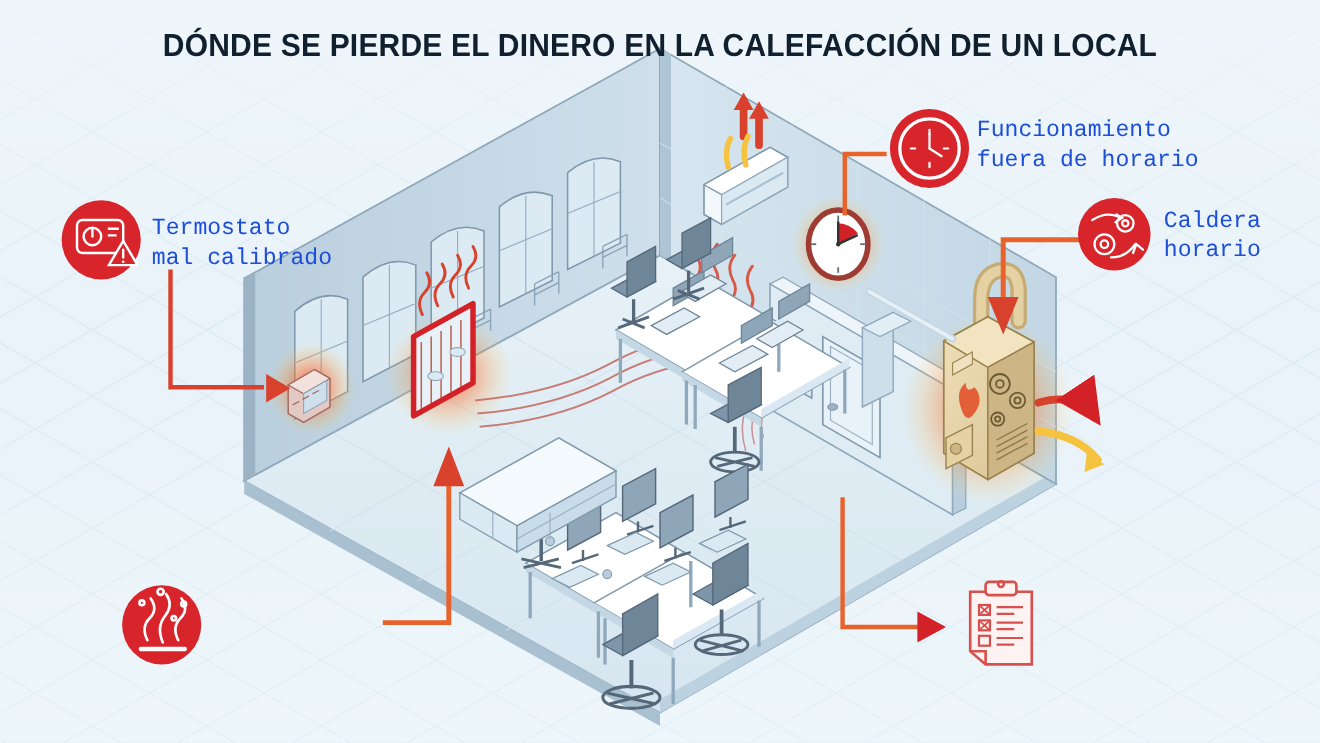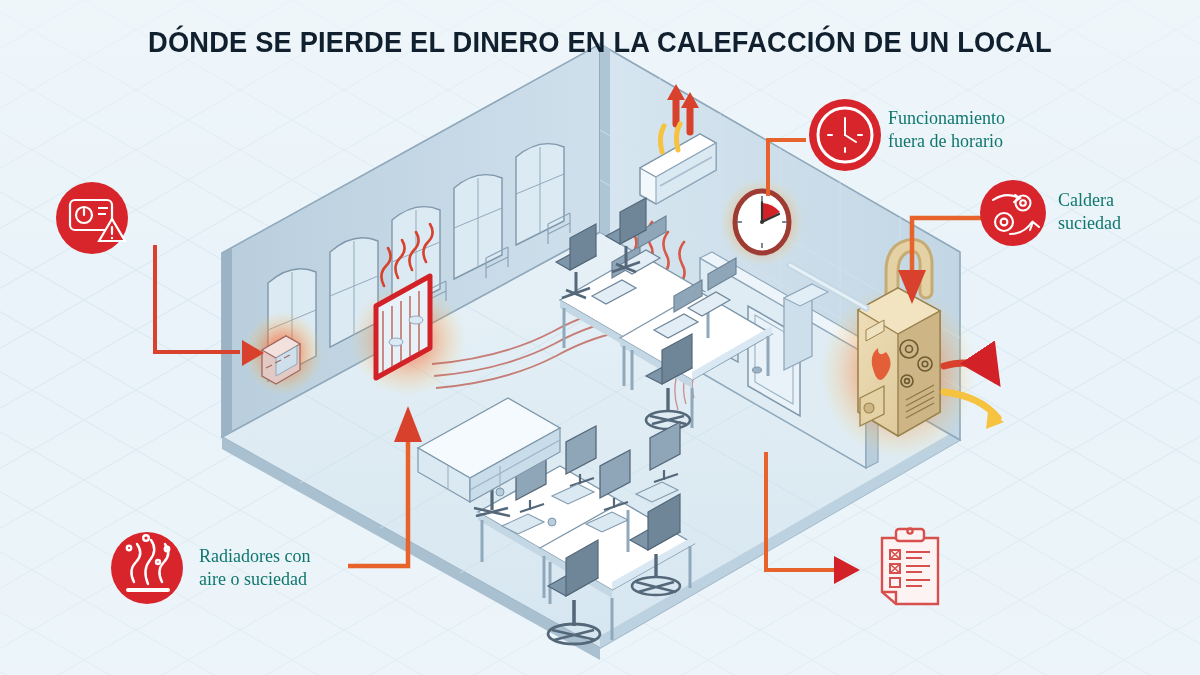--- a/index.html
+++ b/index.html
@@ -15,22 +15,22 @@
   .title{
     position:absolute;left:0;top:26px;width:1200px;text-align:center;
     font-family:"Liberation Sans", sans-serif;
     font-weight:bold;font-size:29px;letter-spacing:.2px;
     color:#11202e;
     transform:scaleX(.94);
     white-space:nowrap;
   }
   .label{
     position:absolute;
-    font-family:Liberation Serif, serif;
-    font-size:18px;line-height:1.28;color:#0f766e;
+    font-family:Liberation Mono, monospace;
+    font-size:21px;line-height:1.28;color:#1d4ed8;
     white-space:pre-line;
   }
   #lbl-thermostat{left:138px;top:196px;}
   #lbl-schedule{left:888px;top:107px;}
   #lbl-boiler{left:1058px;top:189px;}
   #lbl-radiator{left:199px;top:545px;}
   #lbl-maint{left:957px;top:545px;}
   svg{display:block;overflow:visible;}
 </style>
 </head>
@@ -513,20 +513,20 @@
         <path d="M890 564 L900 573 M900 564 L890 573" stroke-width="1.6"></path>
         <path d="M906 552 L930 552 M906 558 L922 558" stroke-width="2"></path>
         <path d="M906 566 L930 566 M906 572 L922 572" stroke-width="2"></path>
         <path d="M906 580 L930 580 M906 586 L922 586" stroke-width="2"></path>
       </g>
     </g>
   </svg>
 
   <div class="title">DÓNDE SE PIERDE EL DINERO EN LA CALEFACCIÓN DE UN LOCAL</div>
 
+  <div class="label" id="lbl-thermostat">Termostato
+mal calibrado</div>
   <div class="label" id="lbl-schedule">Funcionamiento
 fuera de horario</div>
   <div class="label" id="lbl-boiler">Caldera
-suciedad</div>
-  <div class="label" id="lbl-radiator">Radiadores con
-aire o suciedad</div>
+horario</div>
 
 </div>
 
 </body></html>

